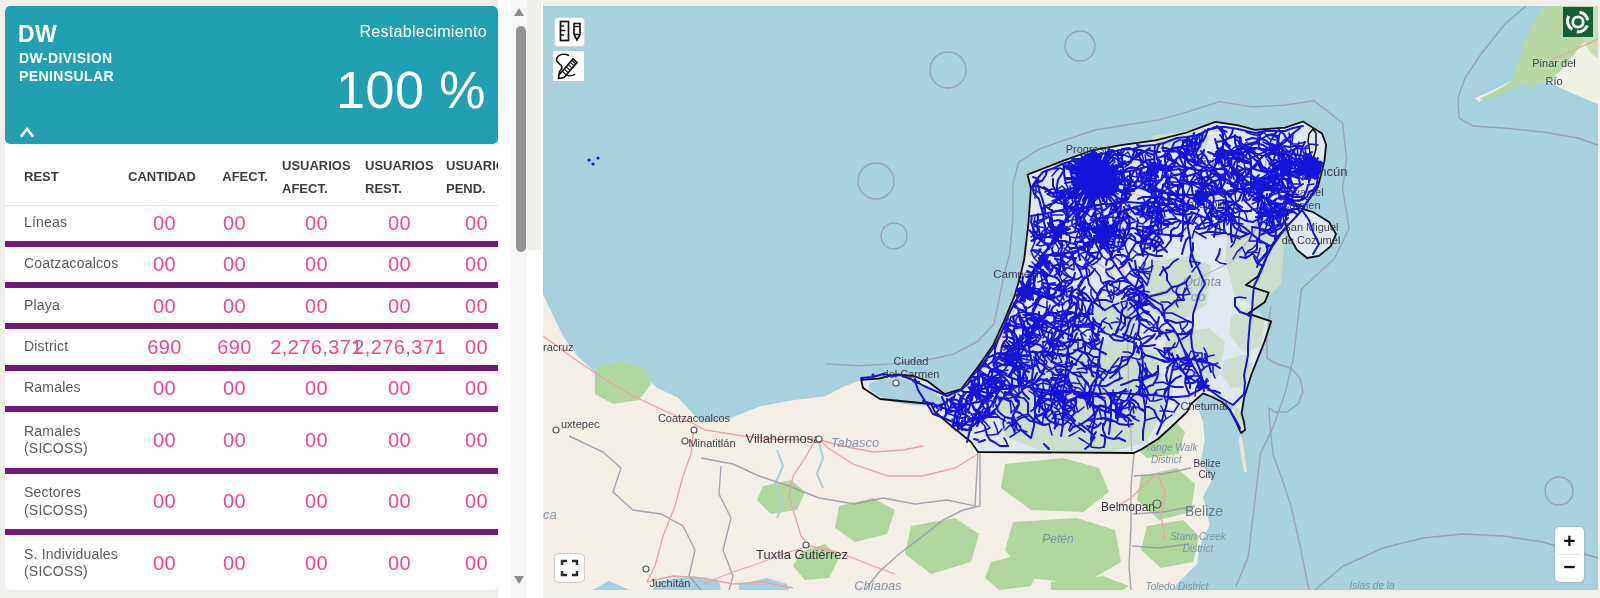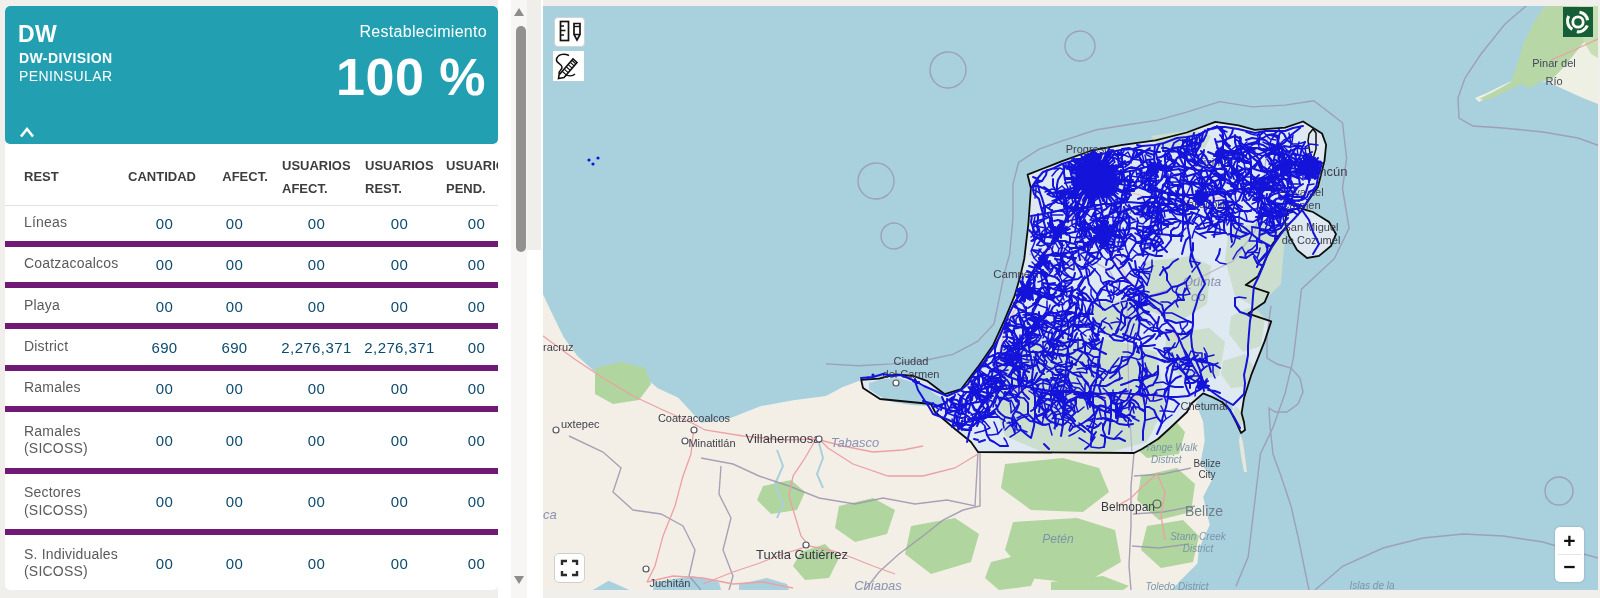--- a/index.html
+++ b/index.html
@@ -4,33 +4,33 @@
 <style>
 * { margin:0; padding:0; box-sizing:border-box; }
 html,body { width:1600px; height:598px; overflow:hidden;
   font-family:"Liberation Sans", sans-serif; background:#f1efeb; }
 #card { position:absolute; left:5px; top:6px; width:493px; height:584px;
   background:#fff; border-radius:5px; overflow:hidden; }
 #teal { position:absolute; left:0; top:0; width:493px; height:138px;
   background:#22a0b2; border-radius:5px; color:#fff; }
 #dw { position:absolute; left:13px; top:15px; font-size:23px; font-weight:bold; letter-spacing:.5px; }
 #dv1 { position:absolute; left:14px; top:44px; font-size:14px; font-weight:bold; letter-spacing:.4px; }
-#dv2 { position:absolute; left:14px; top:62px; font-size:14px; font-weight:normal; letter-spacing:.4px; }
+#dv2 { position:absolute; left:14px; top:62px; font-size:14px; font-weight:bold; letter-spacing:.4px; }
 #rest { position:absolute; right:11px; top:17px; font-size:16px; letter-spacing:.3px; }
-#pct { position:absolute; right:12px; top:41px; font-size:52px; font-weight:bold; letter-spacing:.5px; }
+#pct { position:absolute; right:12px; top:54px; font-size:52px; font-weight:normal; letter-spacing:.5px; }
 #caret { position:absolute; left:14px; top:120px; }
 #tbl { position:absolute; left:0; top:138px; width:493px; }
 .thead { position:relative; height:61.5px; border-bottom:1px solid #e3e3e3; }
 .th { position:absolute; font-size:13px; font-weight:bold; color:#3d3d3d;
   line-height:23.5px; top:calc(50% + 2.5px); transform:translateY(-50%); white-space:nowrap; }
 .trow { position:relative; border-bottom:6px solid #701a75; }
 .tname { position:absolute; left:19px; top:50%; transform:translateY(-50%);
   font-size:14px; color:#5a5a5a; line-height:17.5px; letter-spacing:.2px; }
 .num { position:absolute; top:50%; transform:translate(-50%,-50%);
-  font-size:15px; color:#0c4a6e; letter-spacing:.4px; }
+  font-size:20px; color:#ec4899; letter-spacing:.4px; }
 #sbarwrap { position:absolute; left:498px; top:0; width:45px; height:598px; background:#fff; }
 #sbar { position:absolute; left:13px; top:0; width:16px; height:598px; background:#f7f6f4; }
 #sbar2 { position:absolute; left:29px; top:0; width:14px; height:250px; background:#f0eeeb; }
 #sthumb { position:absolute; left:5px; top:26px; width:10px; height:226px;
   background:#919191; border-radius:5px; }
 .sarr { position:absolute; left:3px; width:0; height:0;
   border-left:5.5px solid transparent; border-right:5.5px solid transparent; }
 #sup { top:8px; border-bottom:8px solid #8d8d8d; }
 #sdn { bottom:14px; border-top:8px solid #8d8d8d; }
 #map { position:absolute; left:543px; top:6px; width:1055px; height:584px;

